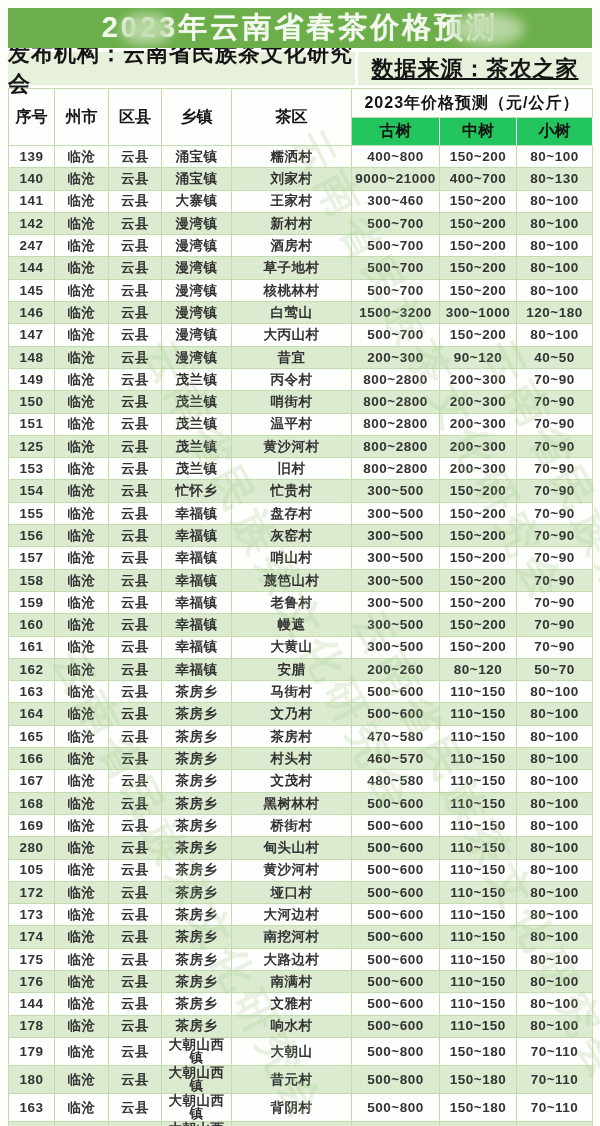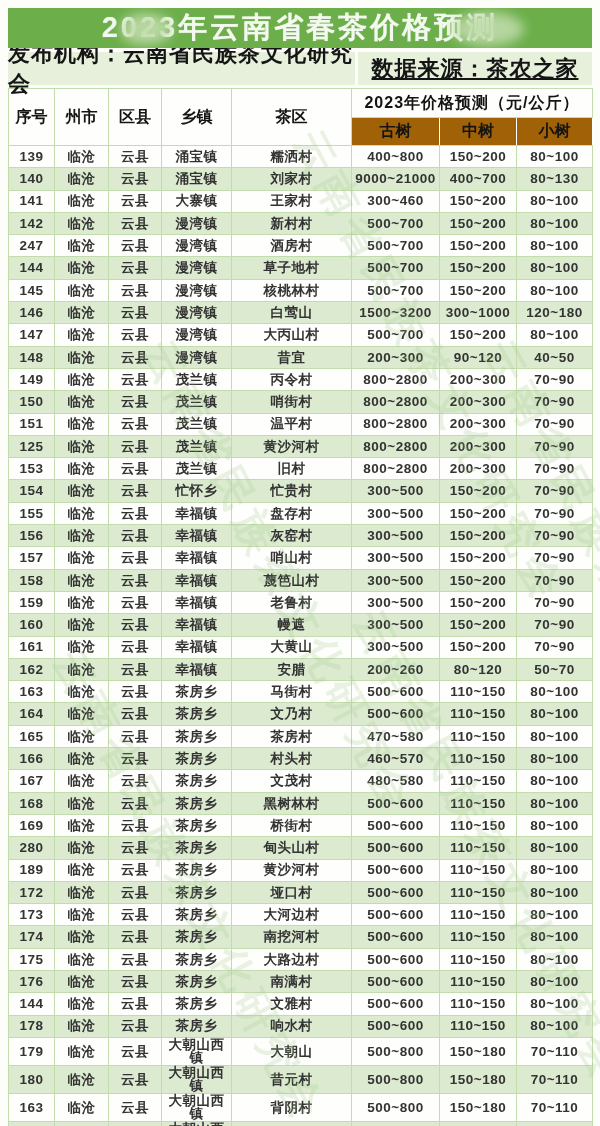--- a/index.html
+++ b/index.html
@@ -47,21 +47,21 @@
   col.c-area { width:120px; }
   col.c-gu   { width:88px; }
   col.c-zh   { width:77px; }
   col.c-xi   { width:76px; }
 
   th, td { border:1px solid #c3dcae; text-align:center; vertical-align:middle; padding:0; }
   thead th { background:#fefefc; color:#141414; font-weight:bold; }
   tr.head-main th { height:28px; font-size:16px; }
   th.price-group { font-size:17px; letter-spacing:1px; }
   tr.head-sub th {
-    background:#a16207; height:27px; font-size:16px;
+    background:#22c55e; height:27px; font-size:16px;
     border-color:#ffffff; border-bottom-color:#c3dcae;
   }
   tbody td {
     height:21.3px; font-size:13.5px; font-weight:600; color:#333;
     background:#fefefc; line-height:1; letter-spacing:0.5px;
   }
   tbody tr:nth-child(even) td { background:#dcebd0; }
 
   
   .wm {
@@ -433,21 +433,21 @@
           <td>280</td>
           <td>临沧</td>
           <td>云县</td>
           <td>茶房乡</td>
           <td>甸头山村</td>
           <td>500~600</td>
           <td>110~150</td>
           <td>80~100</td>
         </tr>
         <tr>
-          <td>189</td>
+          <td>105</td>
           <td>临沧</td>
           <td>云县</td>
           <td>茶房乡</td>
           <td>黄沙河村</td>
           <td>500~600</td>
           <td>110~150</td>
           <td>80~100</td>
         </tr>
         <tr>
           <td>172</td>

